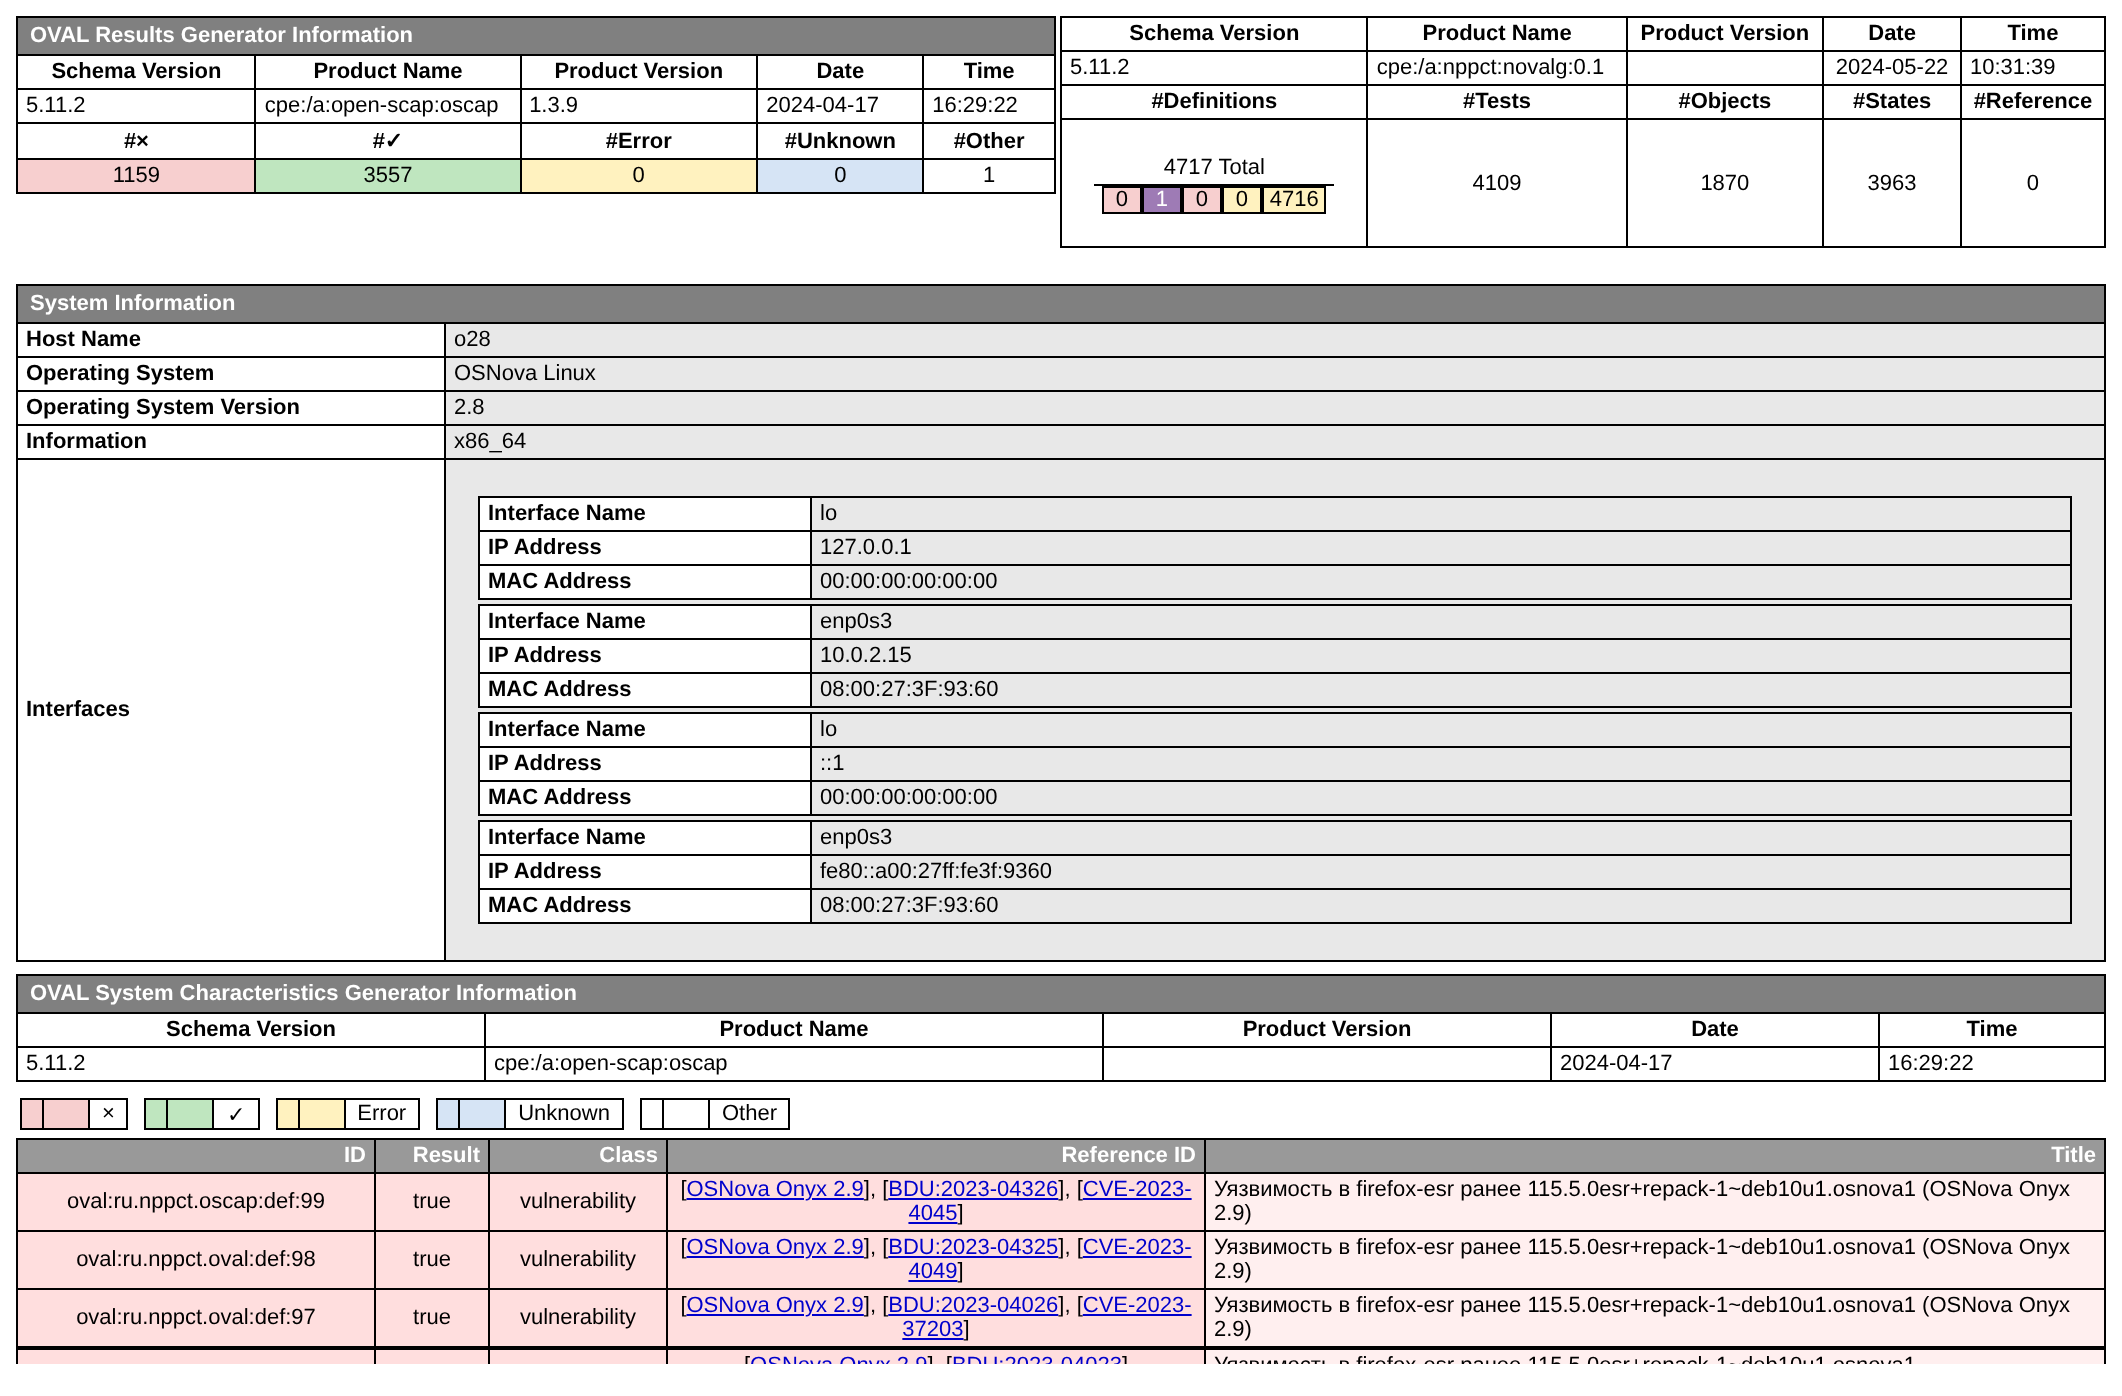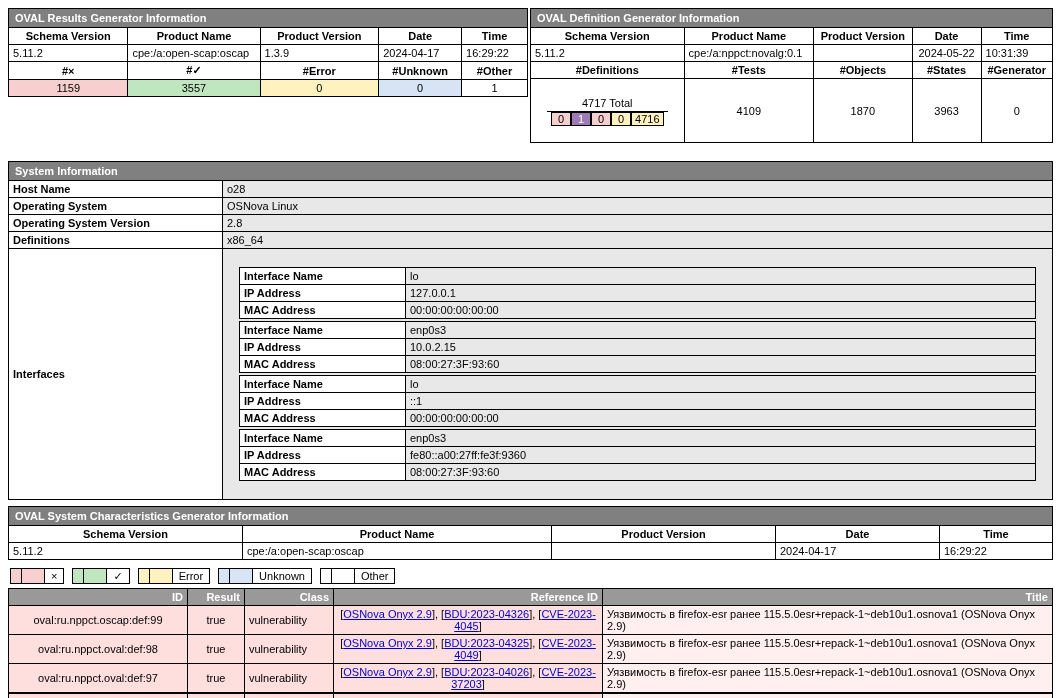--- a/index.html
+++ b/index.html
@@ -26,21 +26,21 @@
 .key-col{background:#fff;font-weight:bold;width:205px}
 .val-col{background:#e8e8e8}
 
 .iface-tbl{width:100%;margin:2px 0;border:1px solid #000}
 .iface-key{background:#fff;font-weight:bold;width:157px}
 .iface-val{background:#e8e8e8}
 
 .res-tbl td,.res-tbl th{font-size:11px}
 .col-id{background:#ffdede;text-align:center}
 .col-res{background:#ffdede;text-align:center}
-.col-cls{background:#ffdede;text-align:left}
+.col-cls{background:#ffdede;text-align:center}
 .col-ref{background:#ffdede;text-align:center}
 .col-title{background:#ffefef}
 a.lnk{color:#0000cc;}
 
 .legend{display:flex;gap:8px;align-items:center;padding:4px 2px}
 .legend-item{display:flex;align-items:center;border:1px solid #000}
 .swatch{width:22px;height:14px;border-right:1px solid #000}
 .swatch2{width:10px;height:14px;border-right:1px solid #000}
 .legend-label{padding:0 6px}
 .res-col-hdr{background:#999;color:#fff;font-weight:bold;text-align:right}
@@ -85,43 +85,40 @@
         <td class="c-green cell-center">3557</td>
         <td class="c-yellow cell-center">0</td>
         <td class="c-blue cell-center">0</td>
         <td class="c-white cell-center">1</td>
       </tr>
     </tbody>
       </table>
 
     <table class="top-right">
       <tbody>
-          <tr>
-            <td colspan="5" class="section-title">OVAL Definition Generator Information</td>
-          </tr>
       <tr class="hdr-row">
         <th>Schema Version</th>
         <th>Product Name</th>
         <th>Product Version</th>
         <th>Date</th>
         <th>Time</th>
       </tr>
       <tr>
         <td>5.11.2</td>
         <td>cpe:/a:nppct:novalg:0.1</td>
         <td>&nbsp;</td>
         <td class="cell-center">2024-05-22</td>
         <td>10:31:39</td>
       </tr>
       <tr class="hdr-row">
         <th>#Definitions</th>
         <th>#Tests</th>
         <th>#Objects</th>
         <th>#States</th>
-        <th>#Generator</th>
+        <th>#Reference</th>
       </tr>
       <tr>
         <td class="cell-center" style="padding:16px">
           <div class="cell-center" style="padding:2px">4717 Total</div>
           <div class="mini" style="border-top:1px solid #000">
             <span class="c-pink">0</span>
             <span style="background:#9e7bb5;color:#fff">1</span>
             <span class="c-pink">0</span>
             <span class="c-yellow">0</span>
             <span class="c-yellow">4716</span>
@@ -149,21 +146,21 @@
     </tr>
     <tr>
       <td class="key-col">Operating System</td>
       <td class="val-col">OSNova Linux</td>
     </tr>
     <tr>
       <td class="key-col">Operating System Version</td>
       <td class="val-col">2.8</td>
     </tr>
     <tr>
-      <td class="key-col">Definitions</td>
+      <td class="key-col">Information</td>
       <td class="val-col">x86_64</td>
     </tr>
     <tr>
       <td class="key-col">Interfaces</td>
       <td class="val-col" style="padding:16px">
         <div id="iface-host">
     <table class="iface-tbl">
       <tbody>
                   <tr>
         <td class="iface-key">Interface Name</td>

